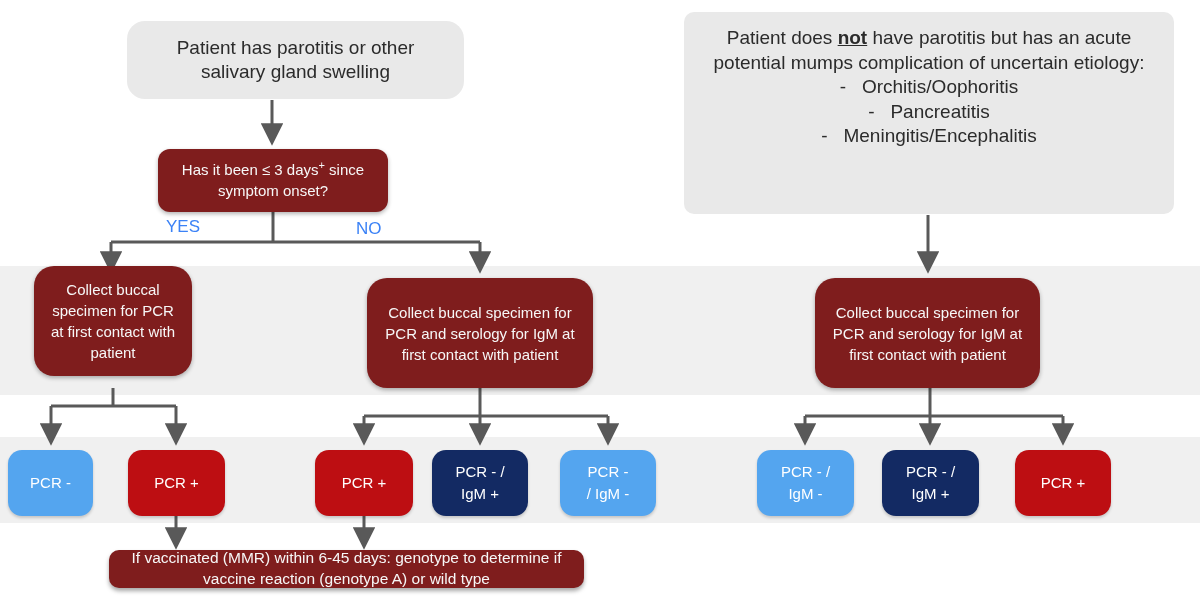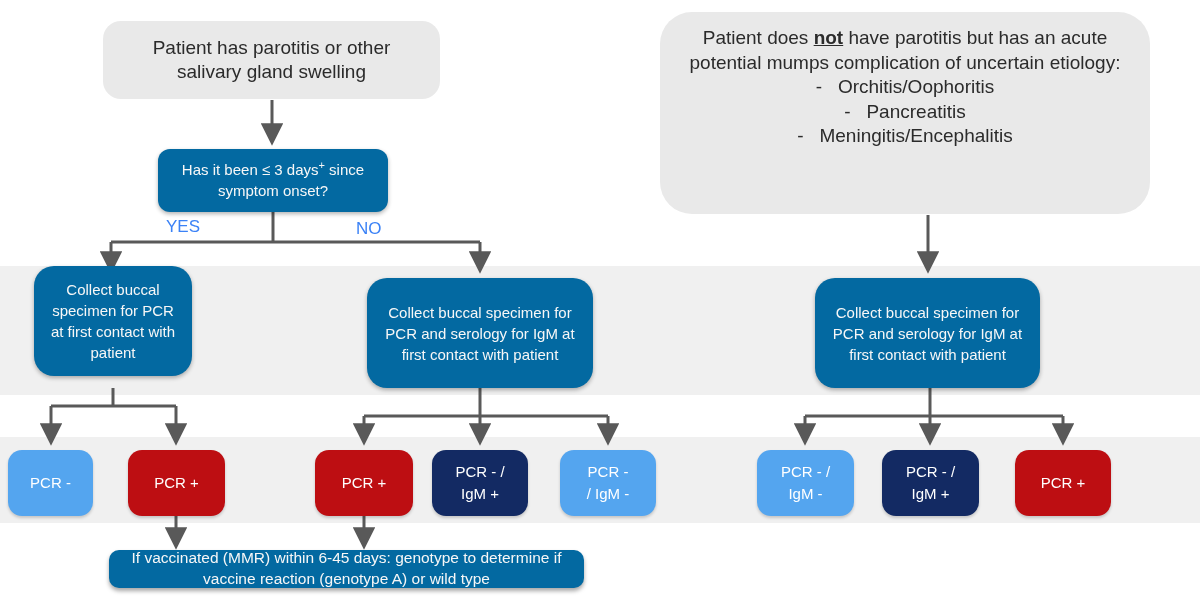--- a/index.html
+++ b/index.html
@@ -7,25 +7,25 @@
     position:relative;width:1200px;height:610px;overflow:hidden;
     font-family:"Liberation Sans","DejaVu Sans",sans-serif;
     background:#ffffff;
   }
   .band{position:absolute;left:0;width:1200px;background:#f0f0f0;z-index:0;}
   #band-collect{top:266px;height:129px;}
   #band-results{top:437px;height:86px;}
   svg.connectors{position:absolute;left:0;top:0;z-index:1;}
   .box{position:absolute;z-index:2;display:flex;align-items:center;justify-content:center;
        text-align:center;box-sizing:border-box;}
-  .box-light{background:#e9e9e9;color:#2b2b2b;border-radius:18px;font-size:19px;line-height:1.27;}
-  .box-dark{background:#0369a1;color:#f7f7f7;border-radius:14px;
+  .box-light{background:#e9e9e9;color:#2b2b2b;border-radius:18px;font-size:19px;line-height:1.27;margin-left:24px;}
+  .box-dark{background:#7f1d1d;color:#f7f7f7;border-radius:14px;
             box-shadow:0 2px 4px rgba(0,0,0,0.3);justify-content:center;}
   #start-left{left:103px;top:21px;width:337px;height:78px;padding:4px 18px;}
-  #start-right{left:660px;top:12px;width:490px;height:202px;border-radius:32px;
+  #start-right{left:660px;top:12px;width:490px;height:202px;border-radius:10px;
                display:block;padding:14px 14px 0 14px;font-size:19px;line-height:1.29;}
   #start-right .bullet{white-space:pre-wrap;}
   .bold-underline{font-weight:bold;text-decoration:underline;}
   #question-box{left:158px;top:149px;width:230px;height:63px;font-size:15px;
                 line-height:1.35;padding:4px 10px;border-radius:12px;}
   sup{font-size:11px;line-height:0;}
   .branch-label{position:absolute;z-index:2;font-weight:normal;font-size:17px;color:#3b82f6;}
   #label-yes{left:166px;top:217px;}
   #label-no{left:356px;top:219px;}
   .collect{font-size:15px;line-height:1.4;padding:6px 12px;border-radius:20px;}

